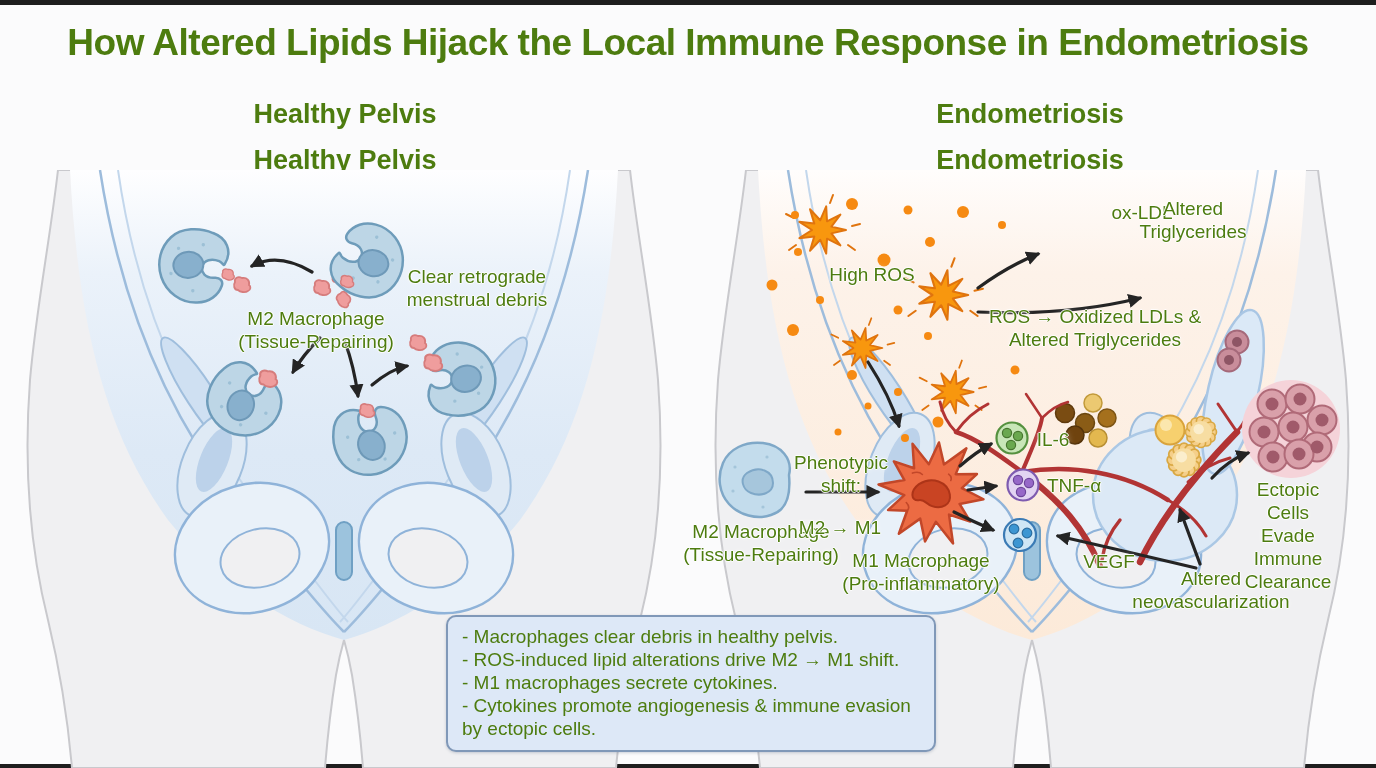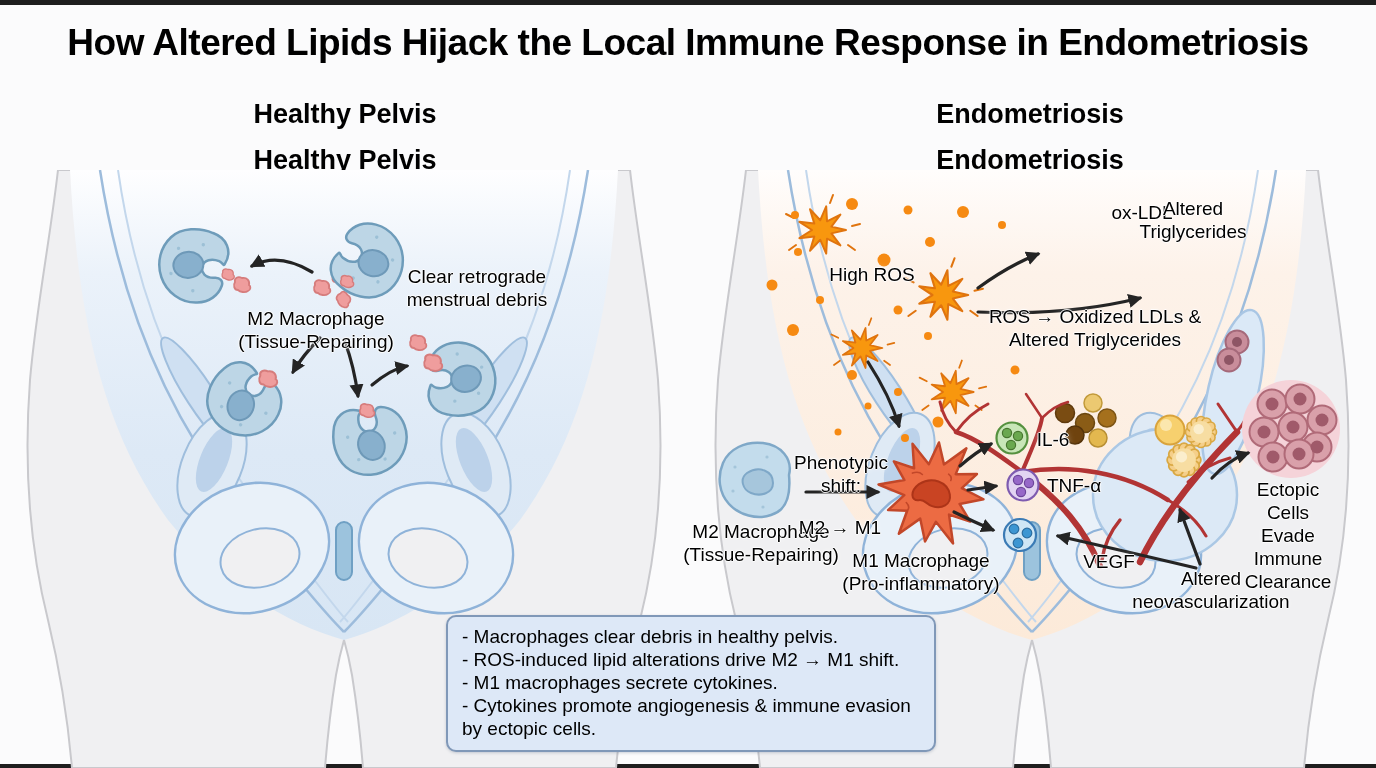--- a/index.html
+++ b/index.html
@@ -1,17 +1,17 @@
 <!DOCTYPE html>
 <html><head>
 <meta charset="utf-8">
 <style>
   html,body{margin:0;padding:0;background:#ffffff;}
   .canvas{position:relative;width:1376px;height:768px;background:#fbfbfc;overflow:hidden;
-          font-family:"Liberation Sans", sans-serif;color:#000000;}
+          font-family:"Liberation Sans", sans-serif;color:#4d7c0f;}
   .edgebar{position:absolute;left:0;width:1376px;background:#1e1e1e;}
   .edgebar.top{top:0;height:5px;}
   .edgebar.bottom{bottom:0;height:4px;}
   .title{position:absolute;left:688px;top:22px;transform:translateX(-50%);
          font-size:37px;font-weight:bold;white-space:nowrap;letter-spacing:-0.5px;}
   .panel-heading{position:absolute;transform:translateX(-50%);font-size:27px;font-weight:bold;white-space:nowrap;}
   .art{position:absolute;left:0;top:170px;width:1376px;height:598px;}
   .lbl{position:absolute;transform:translateX(-50%);text-align:center;font-size:19px;line-height:23px;
        white-space:pre-line;
        text-shadow:0 1px 0 rgba(255,255,255,.85),0 -1px 0 rgba(255,255,255,.85),

